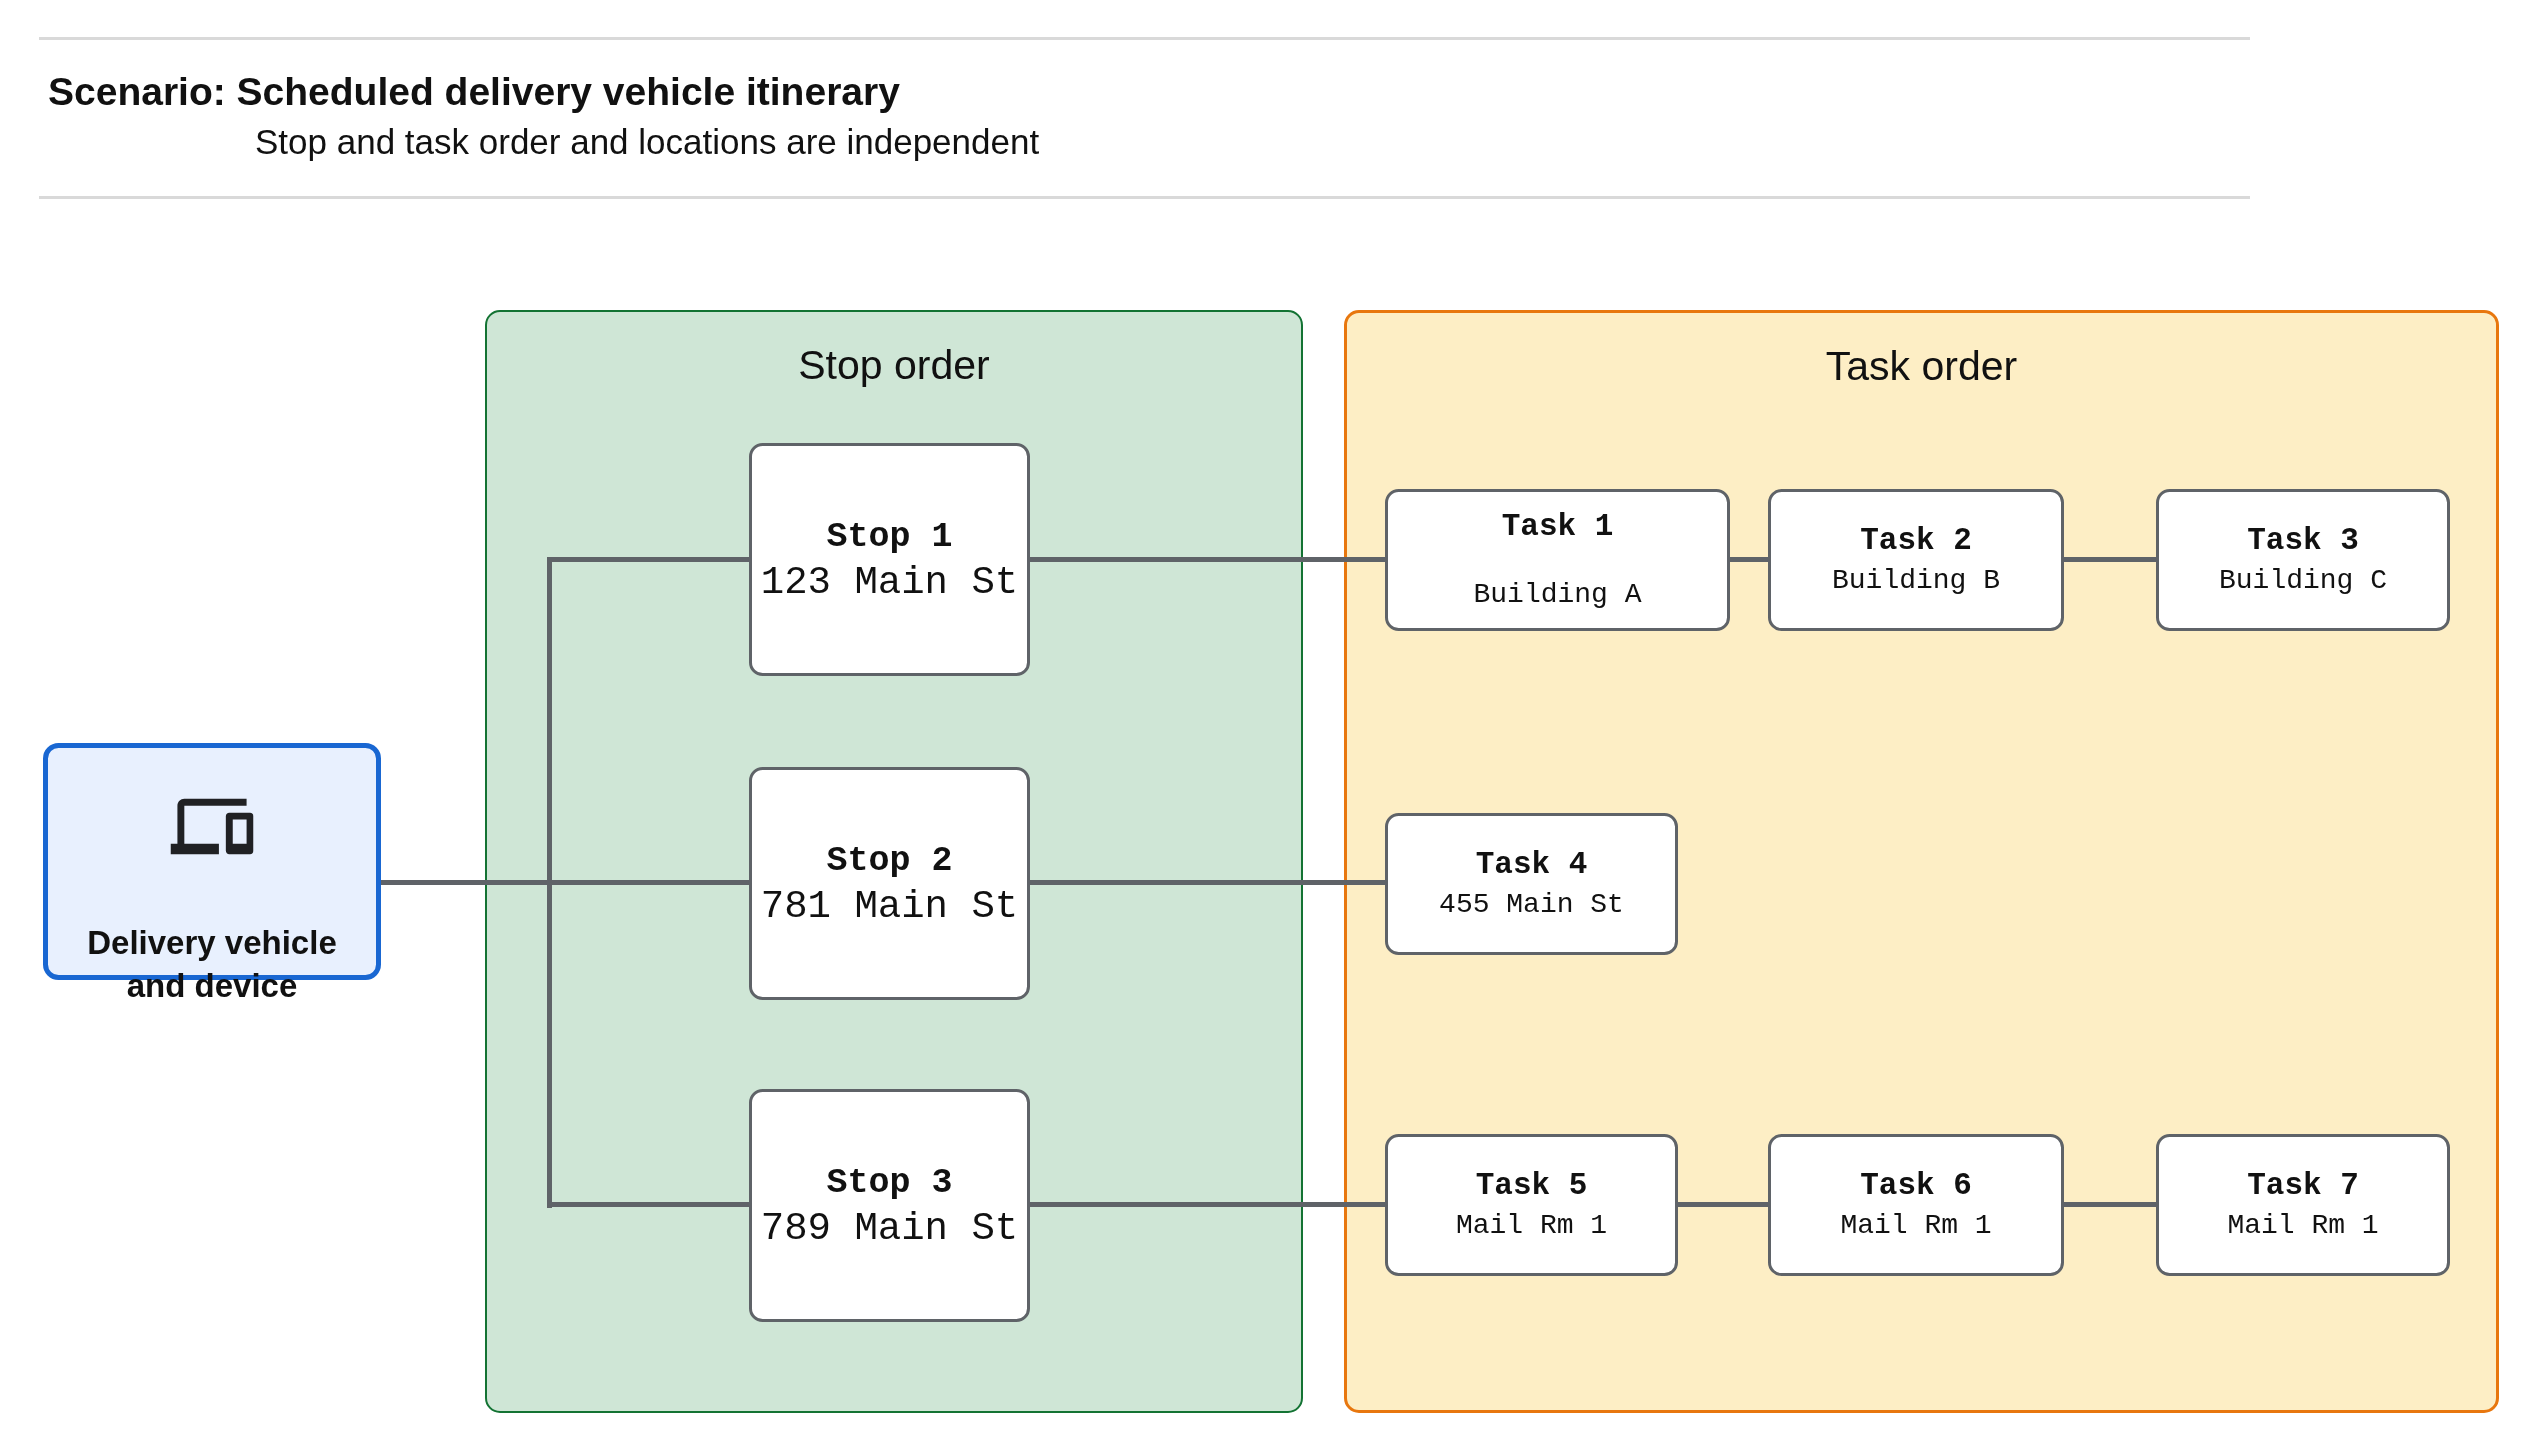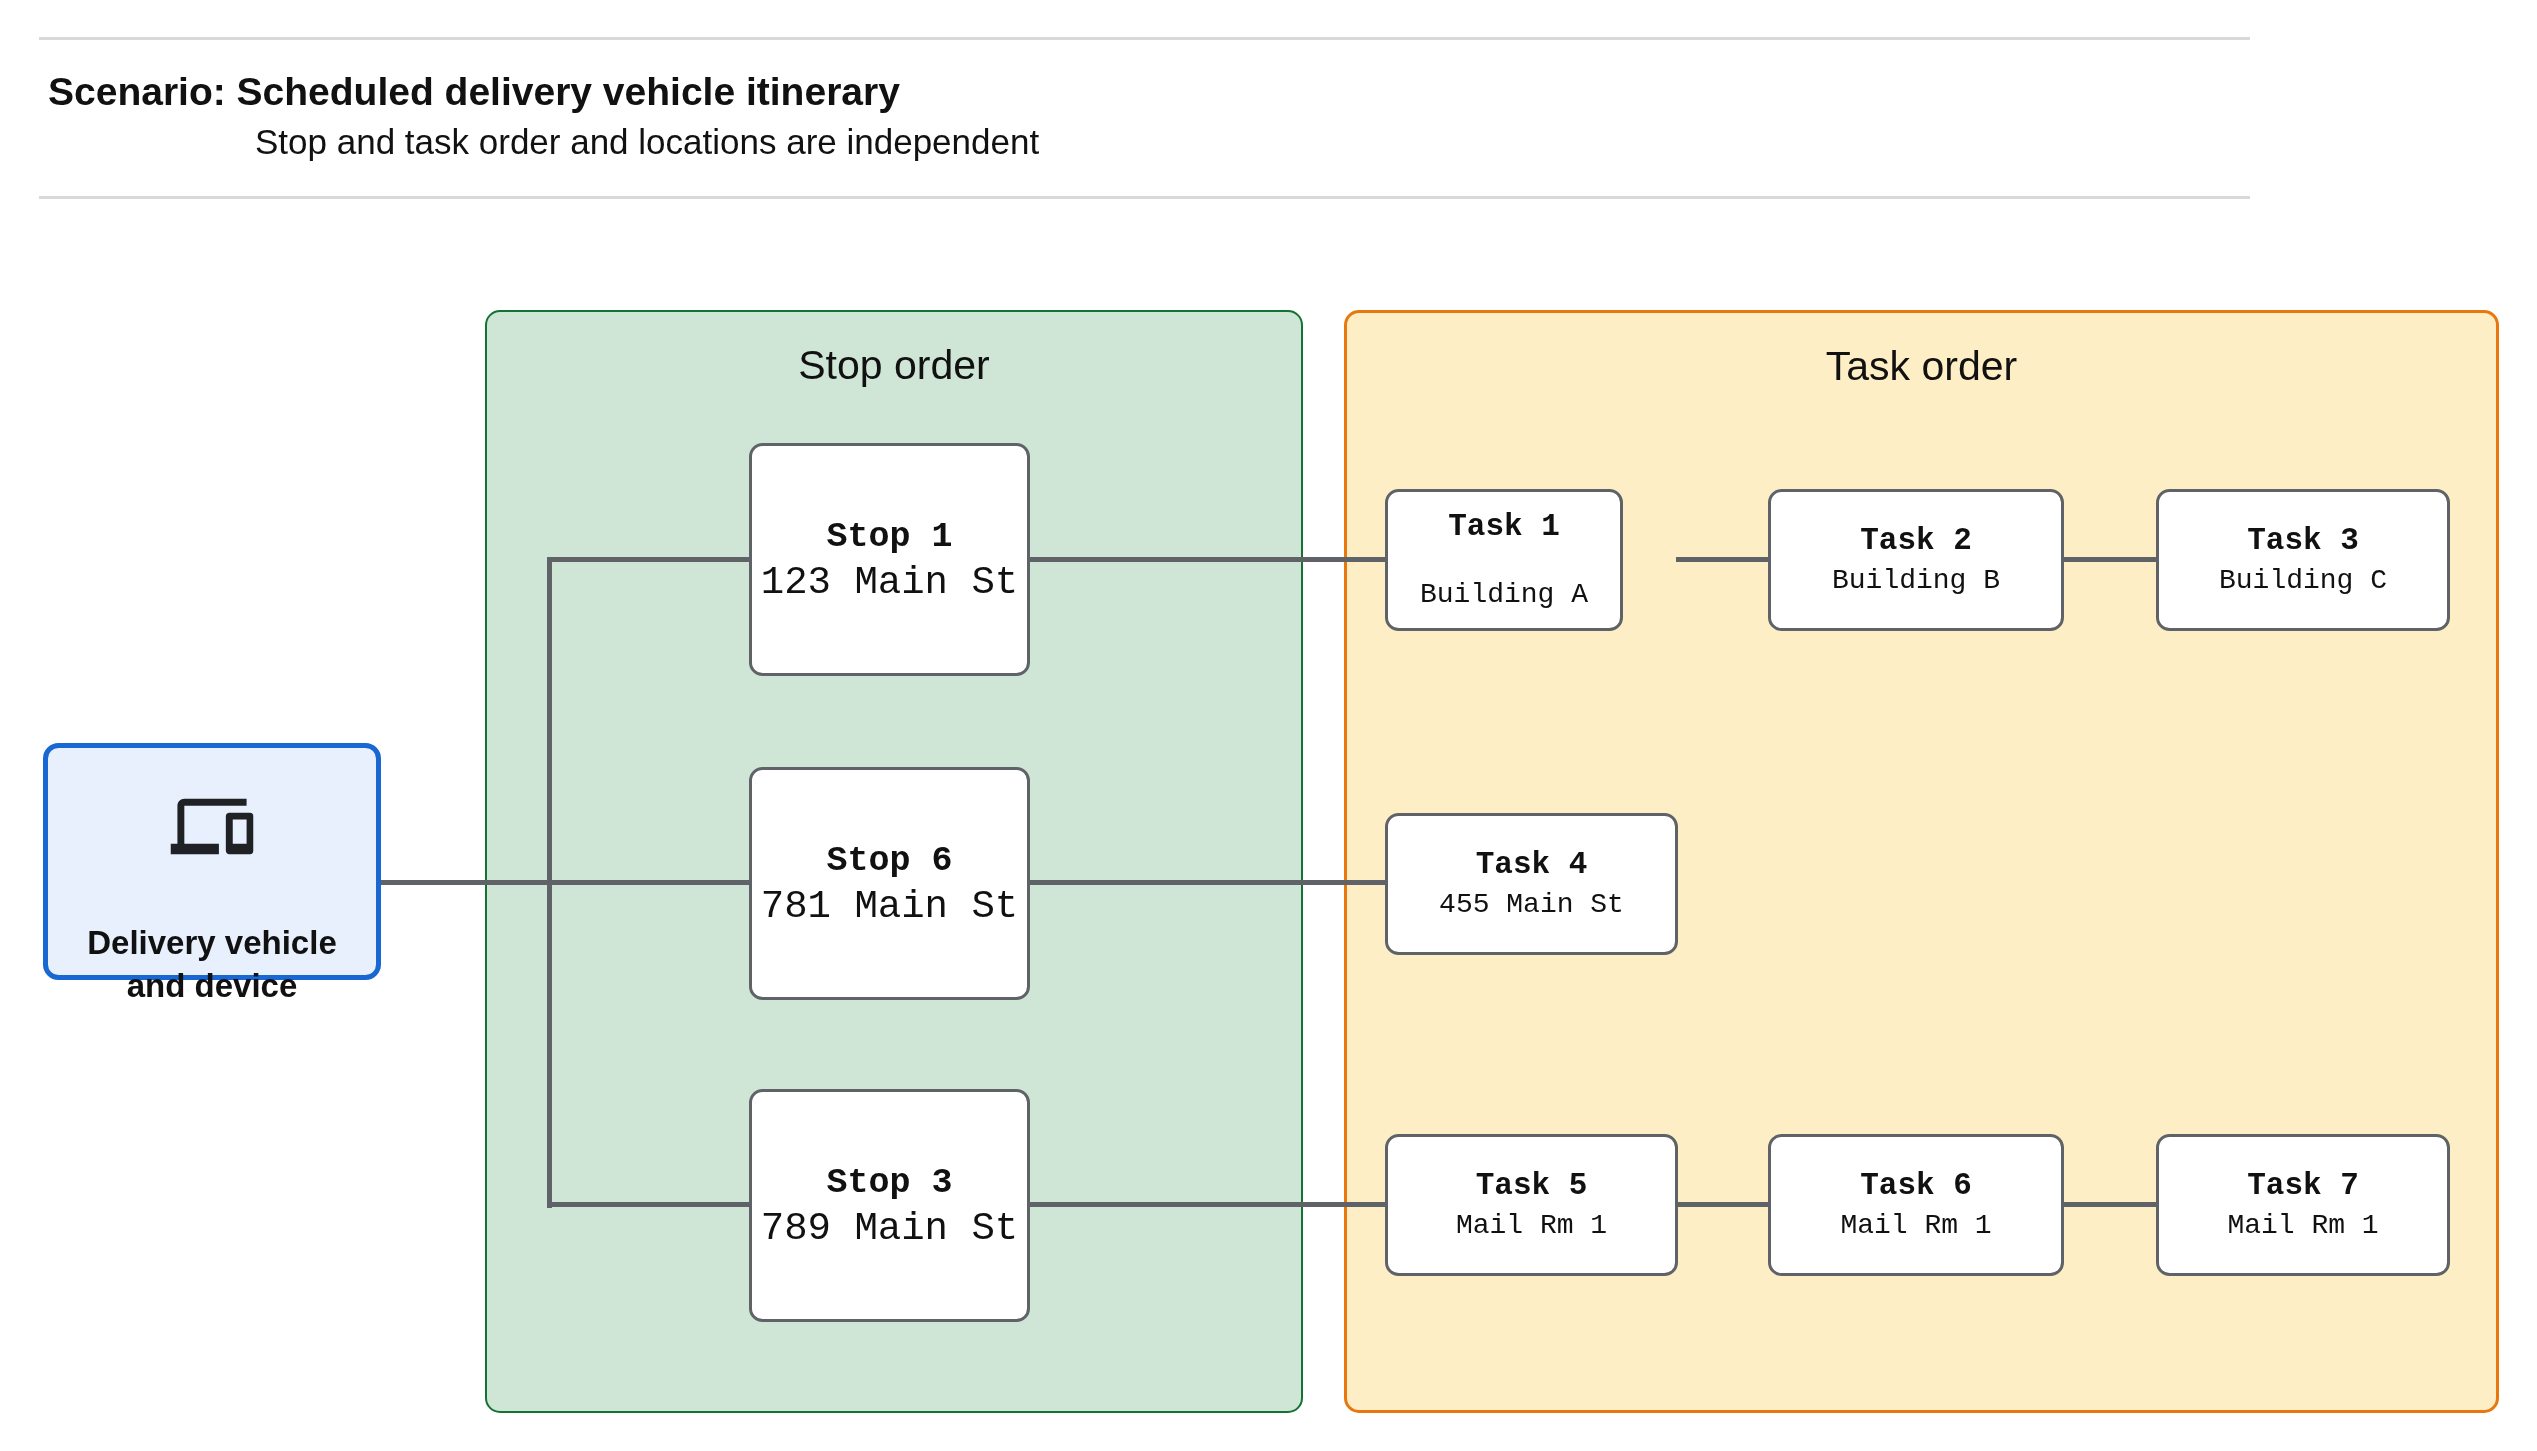--- a/index.html
+++ b/index.html
@@ -78,29 +78,29 @@
       <path fill="#202124" d="M4 6h18V4H4c-1.1 0-2 .9-2 2v11H0v3h14v-3H4V6zm19 2h-6c-.55 0-1 .45-1 1v10c0 .55.45 1 1 1h6c.55 0 1-.45 1-1V9c0-.55-.45-1-1-1zm-1 9h-4v-7h4v7z"></path>
     </svg>
     <div class="device-label">Delivery vehicle and device</div>
   </div>
 
   <div class="node stop-node" style="top:443px;">
     <div class="t">Stop 1</div>
     <div class="s">123 Main St</div>
   </div>
   <div class="node stop-node" style="top:767px;">
-    <div class="t">Stop 6</div>
+    <div class="t">Stop 2</div>
     <div class="s">781 Main St</div>
   </div>
   <div class="node stop-node" style="top:1089px;">
     <div class="t">Stop 3</div>
     <div class="s">789 Main St</div>
   </div>
 
-  <div class="node task-node" style="left:1385px; top:489px; width:238px;gap:28px;">
+  <div class="node task-node" style="left:1385px; top:489px; width:345px;gap:28px;">
     <div class="t">Task 1</div>
     <div class="s">Building A</div>
   </div>
   <div class="node task-node" style="left:1768px; top:489px; width:296px;">
     <div class="t">Task 2</div>
     <div class="s">Building B</div>
   </div>
   <div class="node task-node" style="left:2156px; top:489px; width:294px;">
     <div class="t">Task 3</div>
     <div class="s">Building C</div>

